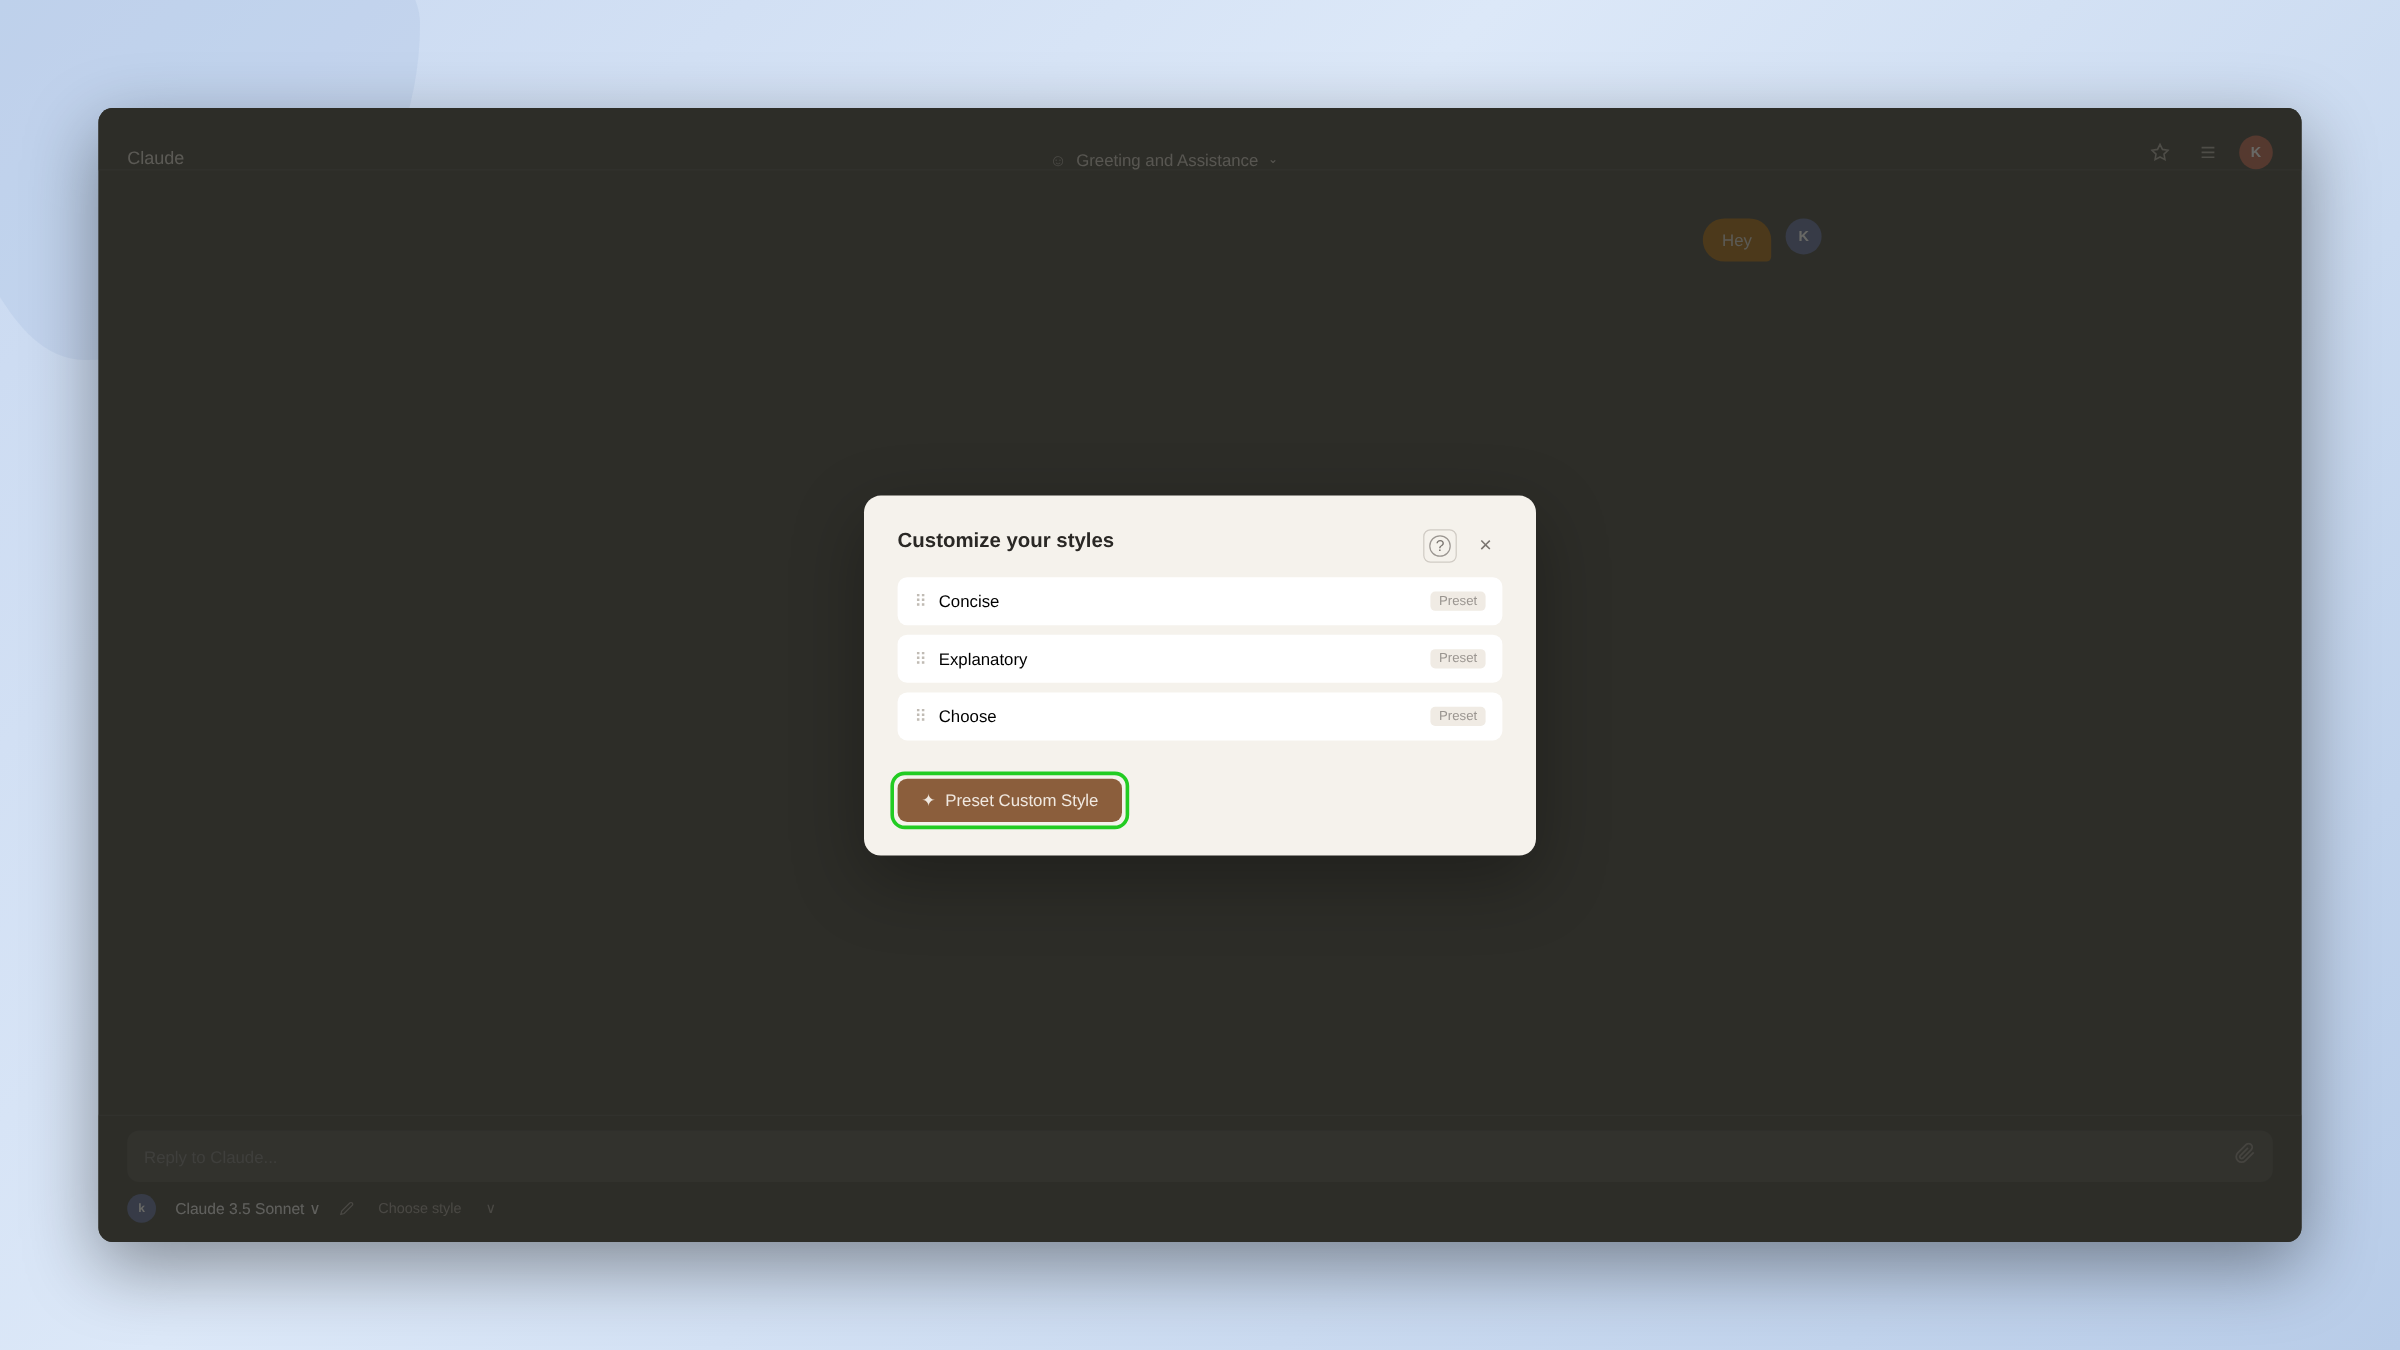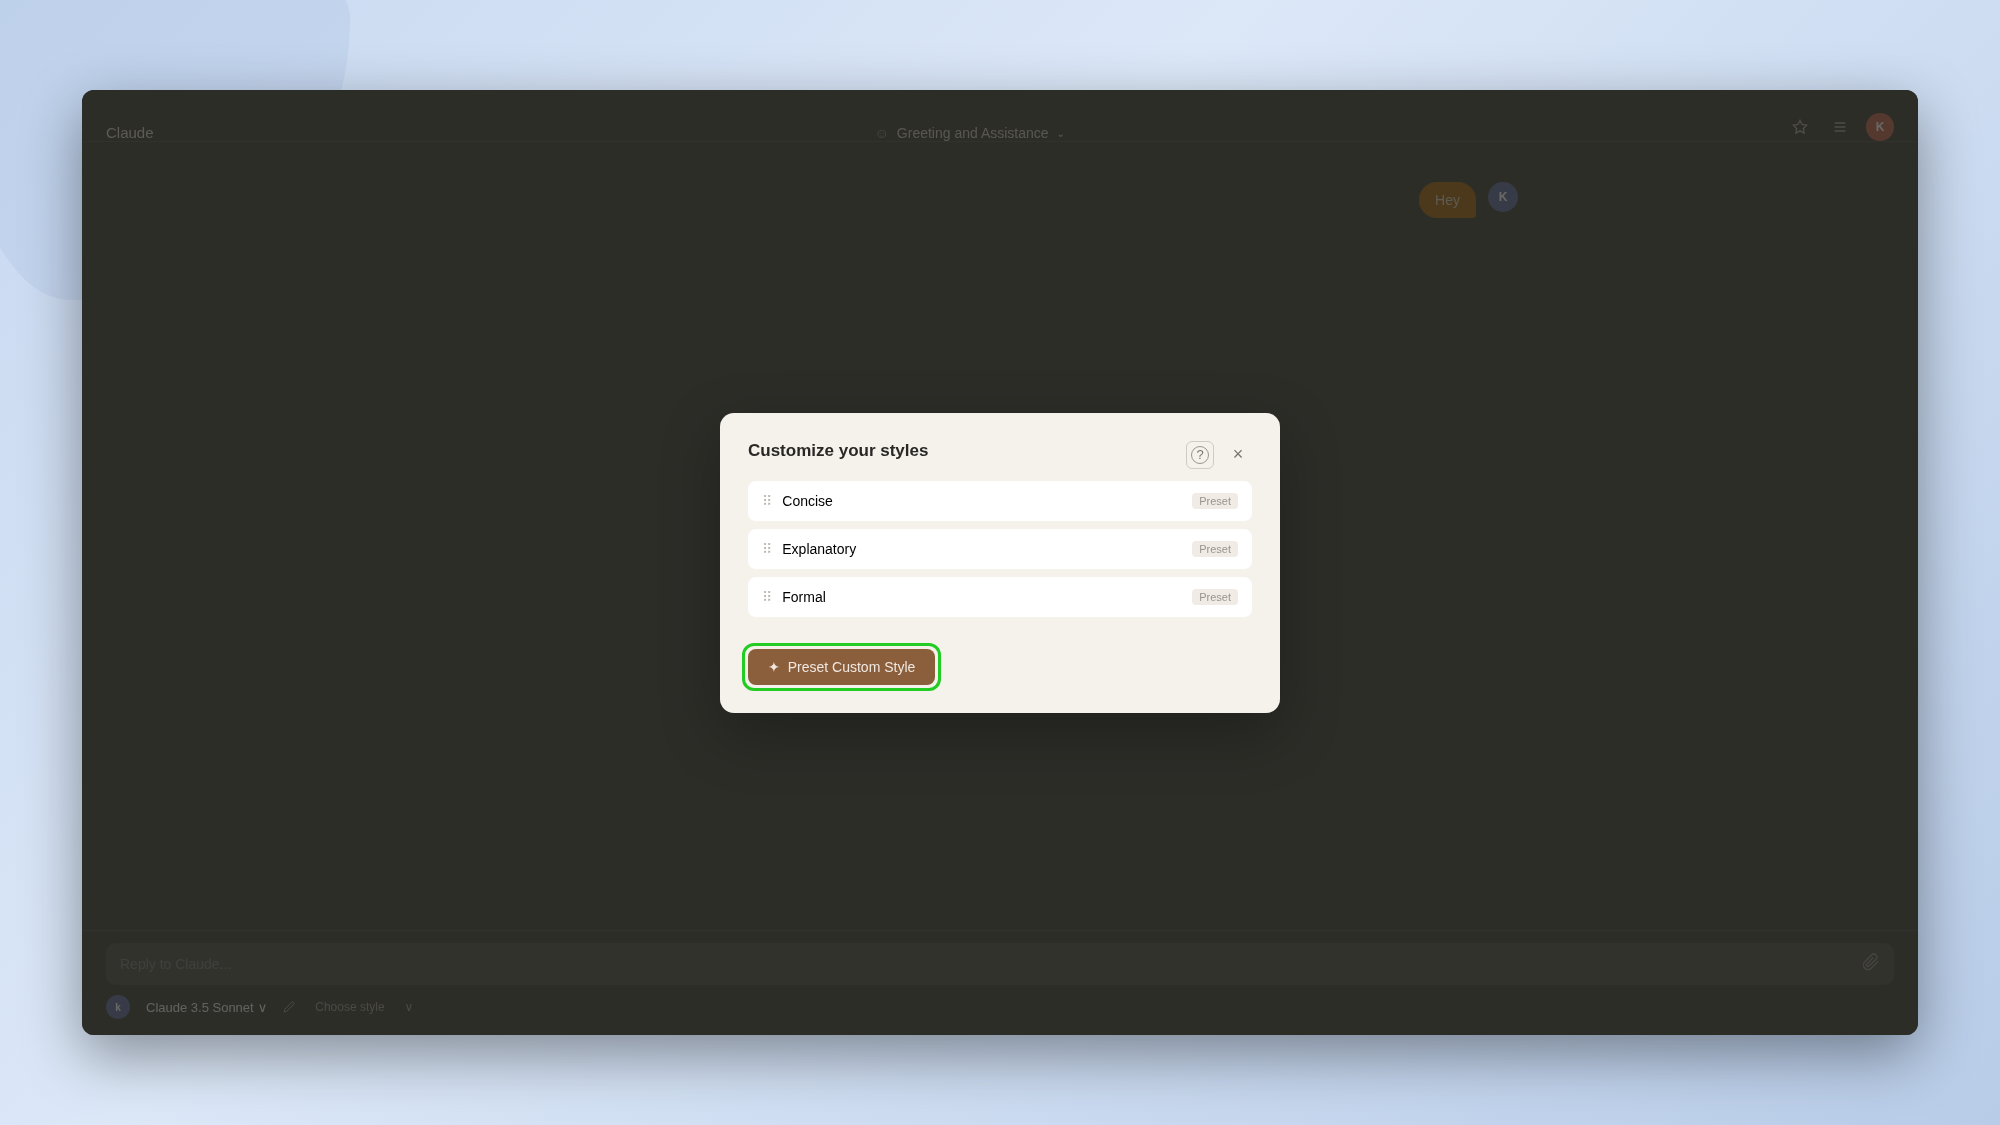--- a/index.html
+++ b/index.html
@@ -447,21 +447,21 @@
           <div class="style-item-left">
             <span class="drag-handle">⠿</span>
             <span class="style-name">Explanatory</span>
           </div>
           <span class="preset-badge">Preset</span>
         </div>
 
         <div class="style-item">
           <div class="style-item-left">
             <span class="drag-handle">⠿</span>
-            <span class="style-name">Formal</span>
+            <span class="style-name">Choose</span>
           </div>
           <span class="preset-badge">Preset</span>
         </div>
       </div>
 
       
 
       
       <div class="create-btn-wrapper">
         <div class="create-btn-highlight"></div>

